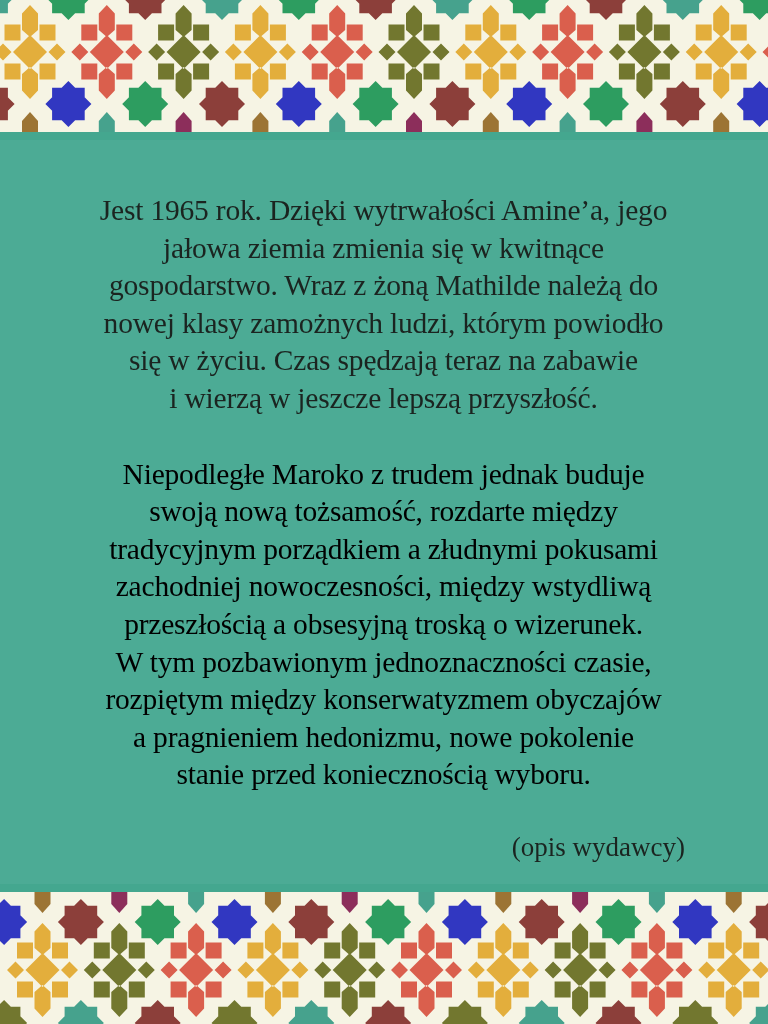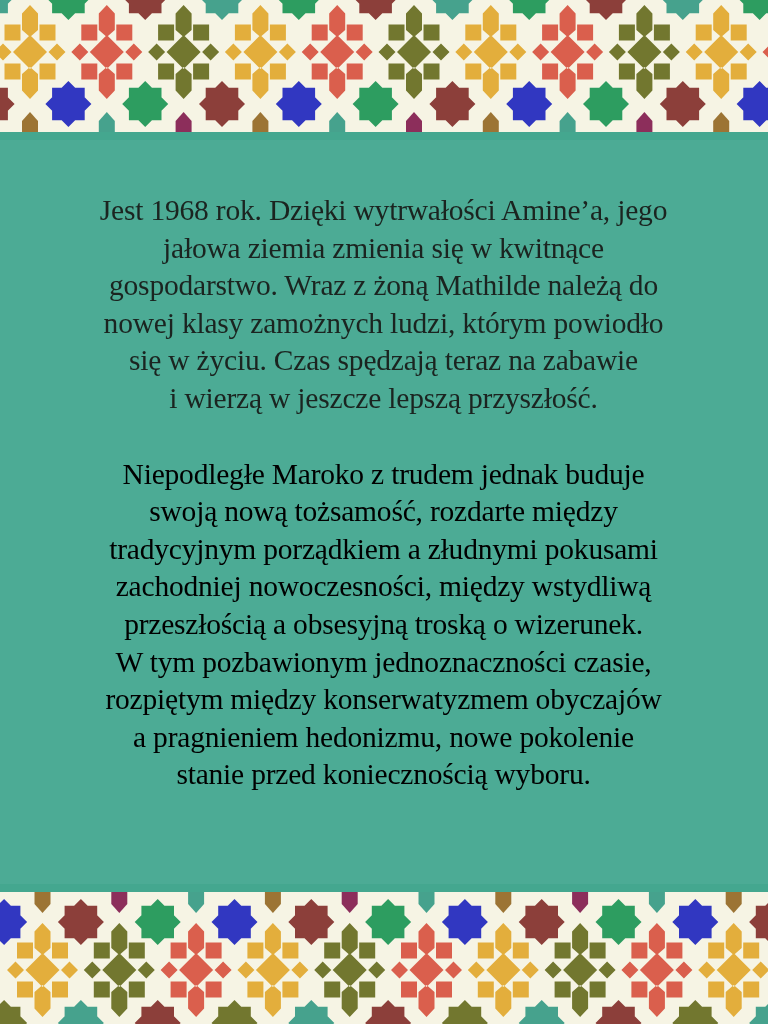--- a/index.html
+++ b/index.html
@@ -97,35 +97,36 @@
       <use href="#shp-tip-up" transform="translate(490.79999999999995,112)" fill="#9c7434"></use>
       <use href="#shp-tip-up" transform="translate(567.6,112)" fill="#46a28d"></use>
       <use href="#shp-tip-up" transform="translate(644.4,112)" fill="#8c2e5b"></use>
       <use href="#shp-tip-up" transform="translate(721.1999999999999,112)" fill="#9c7434"></use>
       <use href="#shp-tip-up" transform="translate(798,112)" fill="#46a28d"></use>
     </g>
   <rect x="0" y="132" width="768" height="8" fill="#44a78f"></rect>
 </svg>
 
 <div class="content">
-  <p class="para" style="color: rgb(27, 36, 32);">Jest 1968 rok. Dzięki wytrwałości Amine’a, jego
+  <p class="para" style="color: rgb(27, 36, 32);">Jest 1965 rok. Dzięki wytrwałości Amine’a, jego
 jałowa ziemia zmienia się w kwitnące
 gospodarstwo. Wraz z żoną Mathilde należą do
 nowej klasy zamożnych ludzi, którym powiodło
 się w życiu. Czas spędzają teraz na zabawie
 i wierzą w jeszcze lepszą przyszłość.</p>
   <p class="para" style="color: #000000;">Niepodległe Maroko z trudem jednak buduje
 swoją nową tożsamość, rozdarte między
 tradycyjnym porządkiem a złudnymi pokusami
 zachodniej nowoczesności, między wstydliwą
 przeszłością a obsesyjną troską o wizerunek.
 W tym pozbawionym jednoznaczności czasie,
 rozpiętym między konserwatyzmem obyczajów
 a pragnieniem hedonizmu, nowe pokolenie
 stanie przed koniecznością wyboru.</p>
+  <div class="attribution" style="color: rgb(27, 36, 32);">(opis wydawcy)</div>
 </div>
 
 <svg class="border-band bottom" viewBox="0 0 768 140" xmlns="http://www.w3.org/2000/svg" aria-hidden="true">
   <rect x="0" y="0" width="768" height="140" fill="#f6f4e4"></rect>
   <g id="bottom-rows">
       <use href="#shp-tip-down" transform="translate(42.5,29)" fill="#9c7434"></use>
       <use href="#shp-tip-down" transform="translate(119.3,29)" fill="#8c2e5b"></use>
       <use href="#shp-tip-down" transform="translate(196.1,29)" fill="#46a28d"></use>
       <use href="#shp-tip-down" transform="translate(272.9,29)" fill="#9c7434"></use>
       <use href="#shp-tip-down" transform="translate(349.7,29)" fill="#8c2e5b"></use>

